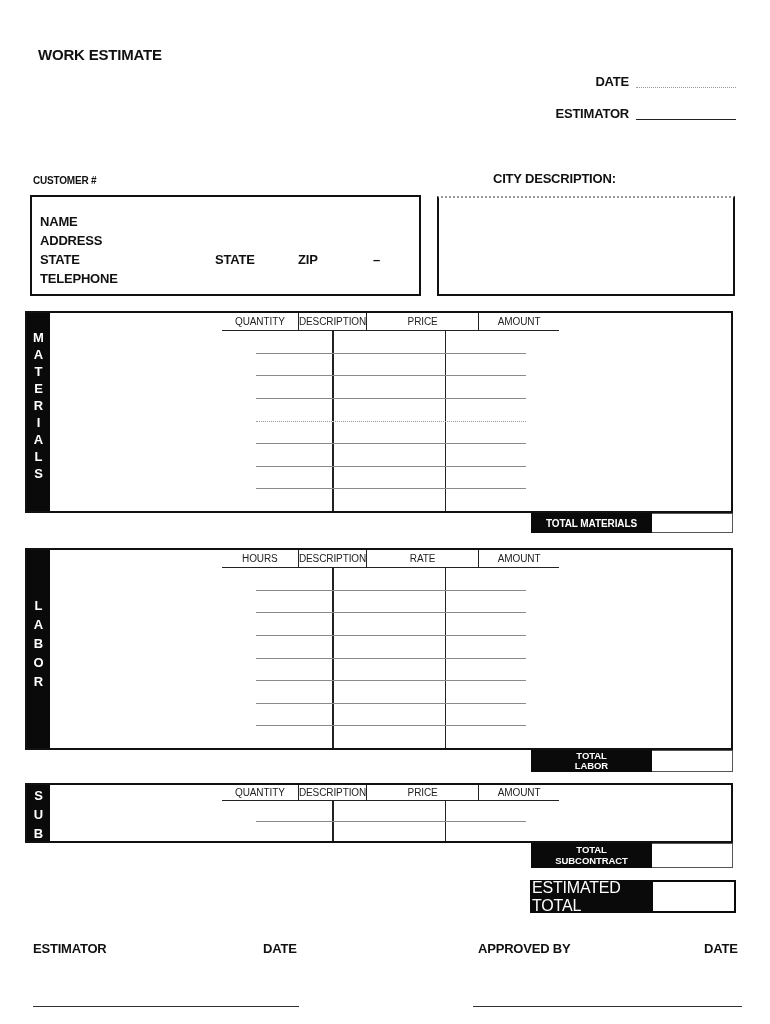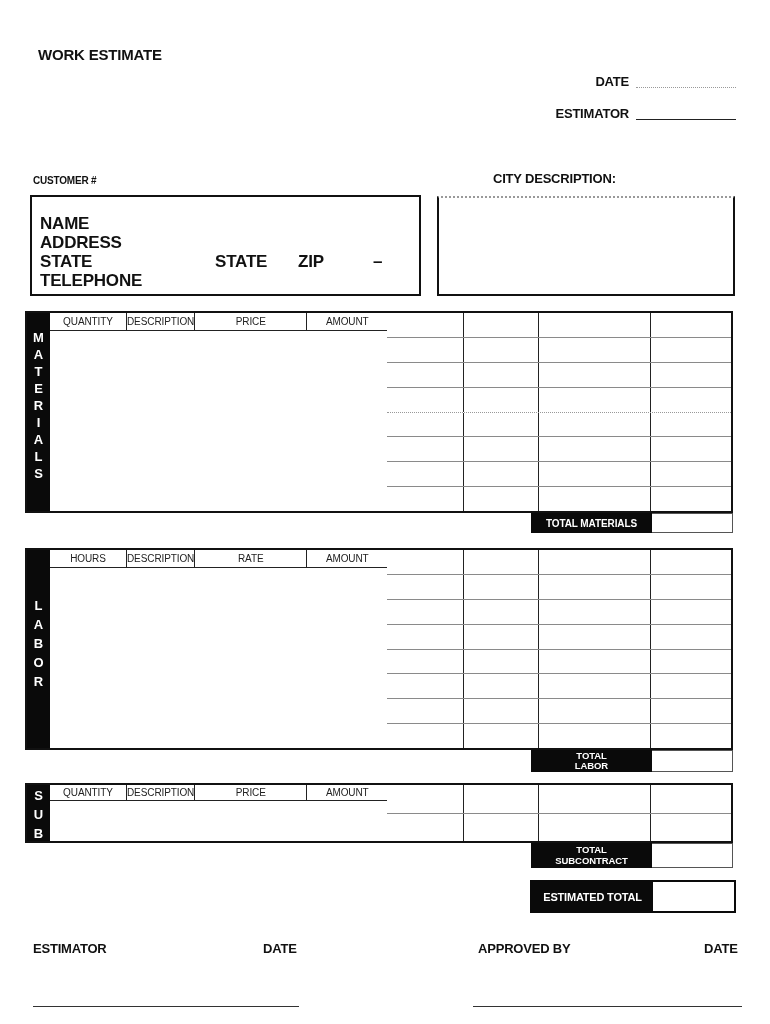--- a/index.html
+++ b/index.html
@@ -13,53 +13,53 @@
   
   .title{left:38px;top:46px;font-size:15px;font-weight:bold;letter-spacing:-0.2px;}
   .hdr-row{left:430px;width:306px;height:16px;display:flex;align-items:flex-end;}
   .hdr-row .lbl{flex:1;text-align:right;font-weight:bold;font-size:13px;letter-spacing:-0.2px;padding-right:7px;line-height:12px;}
   .hdr-row .line{width:100px;height:12px;border-bottom:1.5px solid #222;}
   .hdr-row .line.dotted{border-bottom:1.5px dotted #999;}
 
   
   .sec-label{font-weight:bold;font-size:10px;letter-spacing:-0.2px;}
   .custbox{left:30px;top:195px;width:391px;height:101px;border:2px solid var(--ink,#111);box-sizing:border-box;}
-  .custbox .f{position:absolute;font-weight:bold;font-size:17px;letter-spacing:-0.2px;}
+  .custbox .f{position:absolute;font-weight:bold;font-size:13px;letter-spacing:-0.2px;}
   .wdbox{left:437px;top:196px;width:298px;height:100px;border:2px solid var(--ink,#111);border-top:2px dotted #999;box-sizing:border-box;background:#fff;}
 
   
   .tbl{box-sizing:border-box;border:2px solid var(--ink,#111);display:flex;background:#fff;}
   .bar{width:23px;background:var(--bar,#0a0a0a);color:#fff;font-weight:bold;font-size:13px;
        text-align:center;white-space:pre-line;box-sizing:border-box;}
   .bar-materials{padding-top:16px;line-height:17px;}
   .bar-labor{padding-top:46px;line-height:19px;}
   .bar-subcontract{padding-top:1px;line-height:19px;}
-  .tgrid{flex:1;display:flex;min-width:0;}
+  .tgrid{flex:1;display:flex;flex-direction:column;min-width:0;align-items:center;}
   .thead{display:grid;grid-template-columns:77px 1fr 112px 80px;height:17px;border-bottom:1px solid #222;flex:none;}
   .hcell{font-size:10px;letter-spacing:-0.1px;color:#222;display:flex;align-items:center;justify-content:center;box-sizing:border-box;}
   .hcell.c0,.hcell.c1,.hcell.c2{border-right:1px solid #222;}
   .tbody{flex:1;display:flex;flex-direction:column;}
   .trow{flex:1;display:grid;grid-template-columns:77px 1fr 112px 80px;}
   .trow.sep{border-top:1px solid var(--rowline,#8a8a8a);}
   .trow.dotsep{border-top:1px dotted #999;}
   .cell{box-sizing:border-box;}
   .cell.c0,.cell.c1,.cell.c2{border-right:1px solid #222;}
 
   .totrow{position:absolute;width:202px;display:flex;}
   .totlabel{width:121px;background:var(--bar,#0a0a0a);color:#fff;font-weight:bold;font-size:10px;
             letter-spacing:-0.1px;display:flex;align-items:center;justify-content:center;
             text-align:center;white-space:pre-line;line-height:1.1;}
   .totamount{flex:1;background:#fff;border:1px solid #555;border-left:none;box-sizing:border-box;}
 
   
   .specialbox{left:30px;top:858px;width:500px;height:80px;border:2px solid var(--ink,#111);box-sizing:border-box;}
   .specialbox .lbl{position:absolute;left:7px;top:4px;font-size:11px;color:#222;letter-spacing:-0.1px;}
   .esttotal{left:530px;top:880px;width:206px;height:33px;border:2px solid var(--bar,#0a0a0a);box-sizing:border-box;display:flex;}
-  .estlabel{width:121px;background:var(--bar,#0a0a0a);color:#fff;font-weight:bold;font-size:11px;
-            display:flex;align-items:center;justify-content:center;letter-spacing:-0.2px;text-align:center;}
+  .estlabel{width:121px;background:var(--bar,#0a0a0a);color:#fff;font-weight:normal;font-size:16px;
+            display:flex;align-items:center;justify-content:center;letter-spacing:-0.2px;}
   .estvalue{flex:1;background:#fff;}
 
   .siglbl{top:941px;font-weight:bold;font-size:13px;letter-spacing:-0.2px;}
   .sigline{top:1006px;height:0;border-top:1.5px solid #333;}
 </style>
 </head>
 <body>
 
 <div class="page" style="--ink: #111111; --bar: #0a0a0a; --rowline: #8a8a8a;">
 

